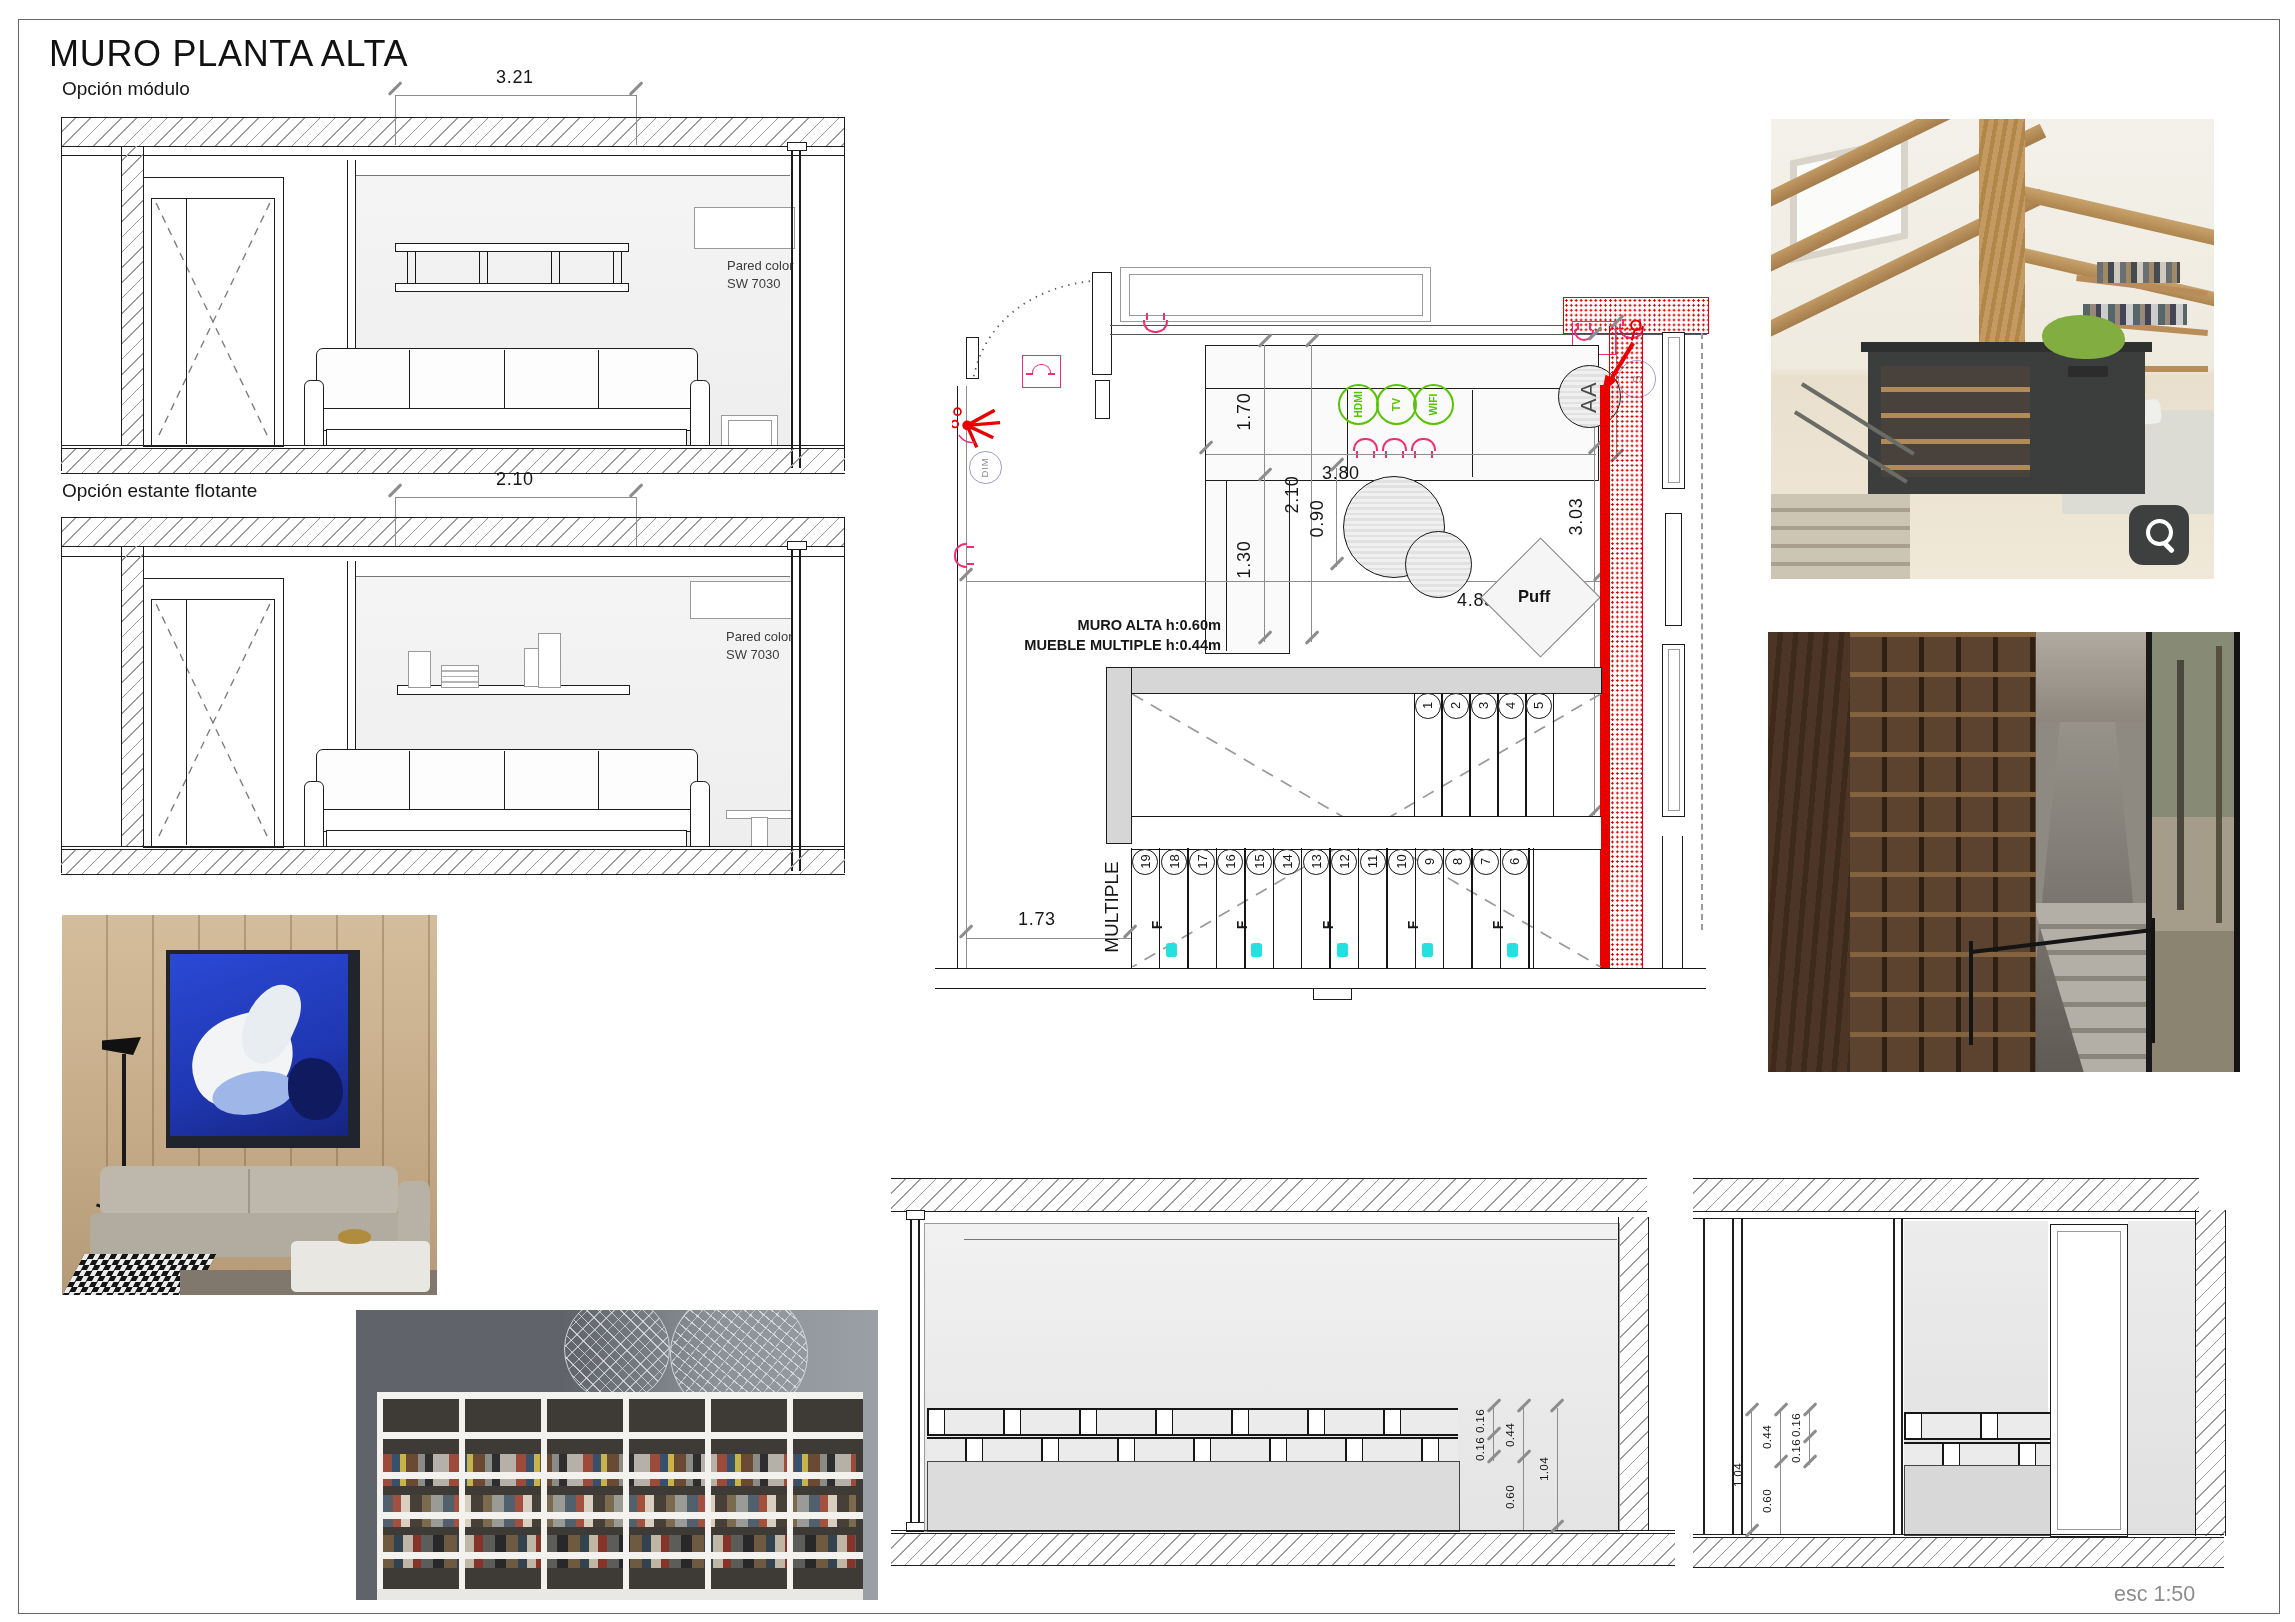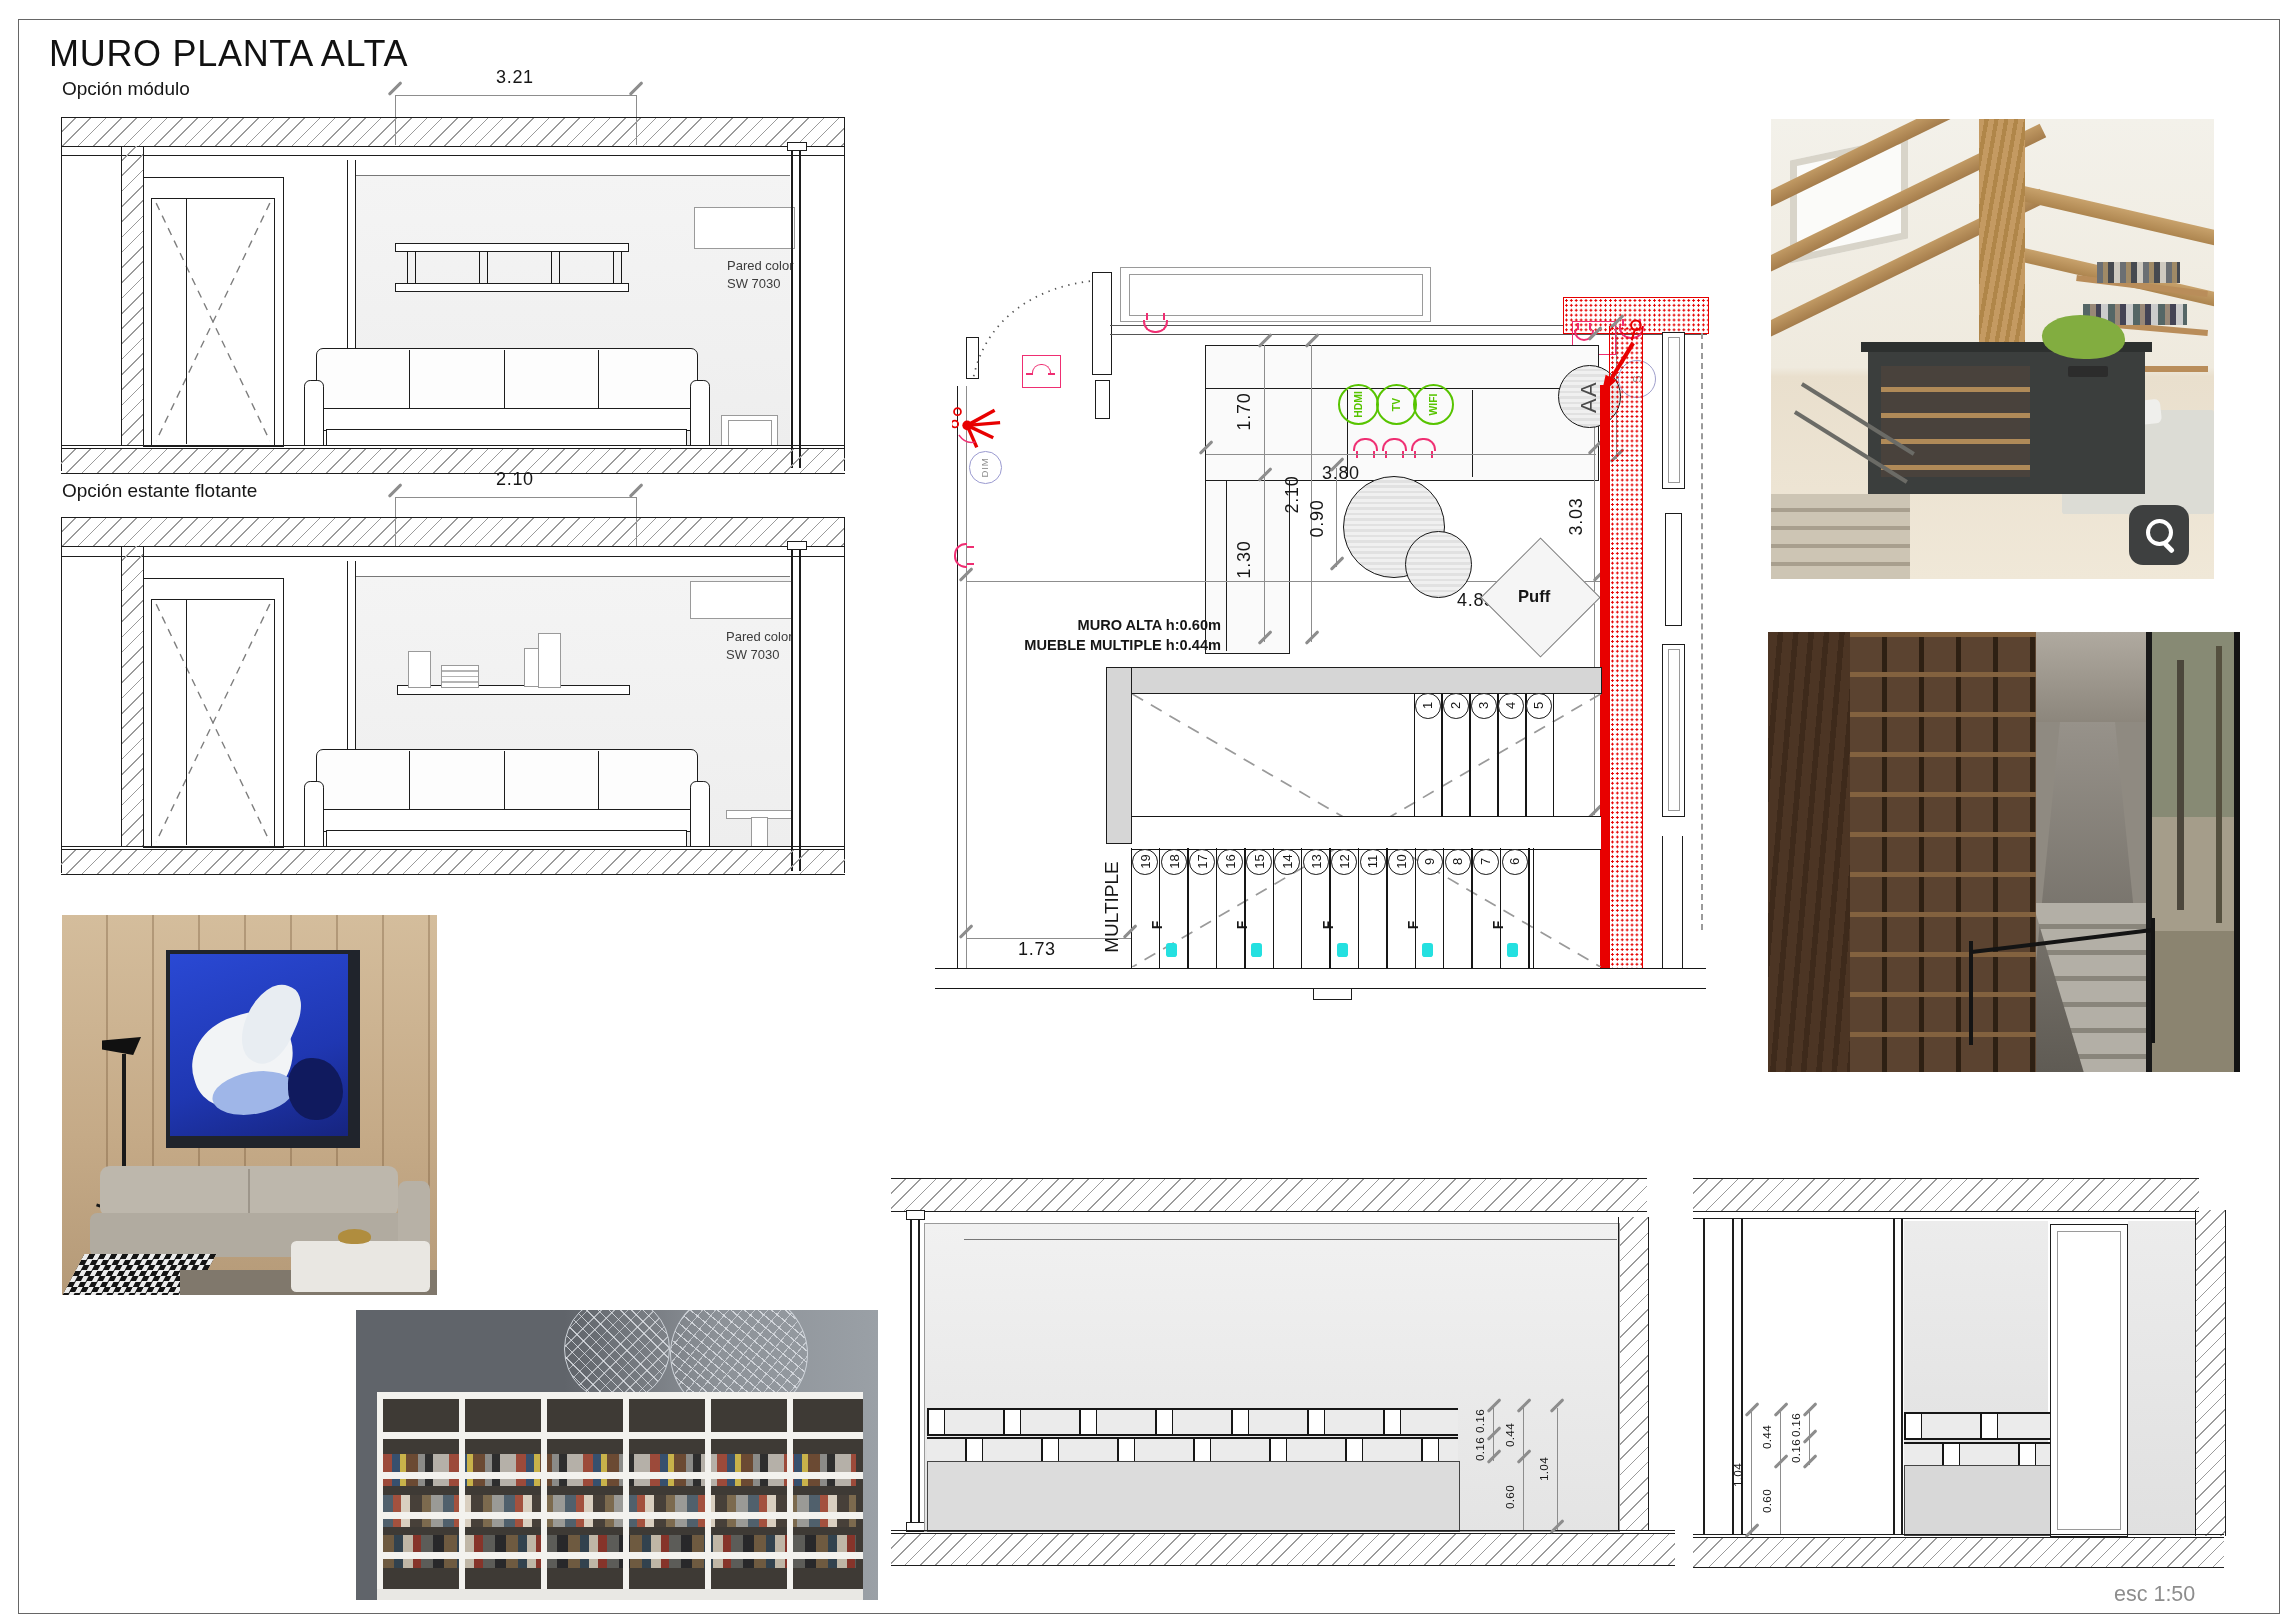--- a/index.html
+++ b/index.html
@@ -398,21 +398,21 @@
 <div class="t r" style="left:1409px;top:917px;font-size:14px;font-weight:bold">F</div>
 <div class="a" style="left:1422px;top:943px;width:11px;height:14px;background:#24e0e0;border-radius:2.8px"></div>
 <div class="t r" style="left:1494px;top:917px;font-size:14px;font-weight:bold">F</div>
 <div class="a" style="left:1507px;top:943px;width:11px;height:14px;background:#24e0e0;border-radius:2.8px"></div>
 
 <div class="t r" style="left:1053px;top:896px;width:118px;font-size:19px;text-align:center">MULTIPLE</div>
 
 <div class="gh" style="left:966px;top:938px;width:165px"></div>
 <div class="tk" style="left:957px;top:930px"></div>
 <div class="tk" style="left:1121px;top:930px"></div>
-<div class="t dim26" style="left:1018px;top:939px">1.73</div>
+<div class="t dim26" style="left:1018px;top:909px">1.73</div>
 
 <div class="a" style="left:935px;top:968px;width:771px;height:19.4px;border-top:1.7px solid #161616;border-bottom:1.7px solid #161616;background:#fff"></div>
 <div class="bx" style="left:1313px;top:988px;width:37px;height:9.7px;border-width:1.4px"></div>
 
 <div class="hb" style="left:891px;top:1178px;width:756px;height:32px"></div>
 <div class="vt" style="left:910px;top:1215px;height:316px;width:1.7px"></div>
 <div class="vt" style="left:918px;top:1215px;height:316px;width:1.7px"></div>
 <div class="bx" style="left:906px;top:1210px;width:16.6px;height:8.3px;border-width:1px"></div>
 <div class="bx" style="left:906px;top:1522px;width:16.6px;height:8.3px;border-width:1px"></div>
 

